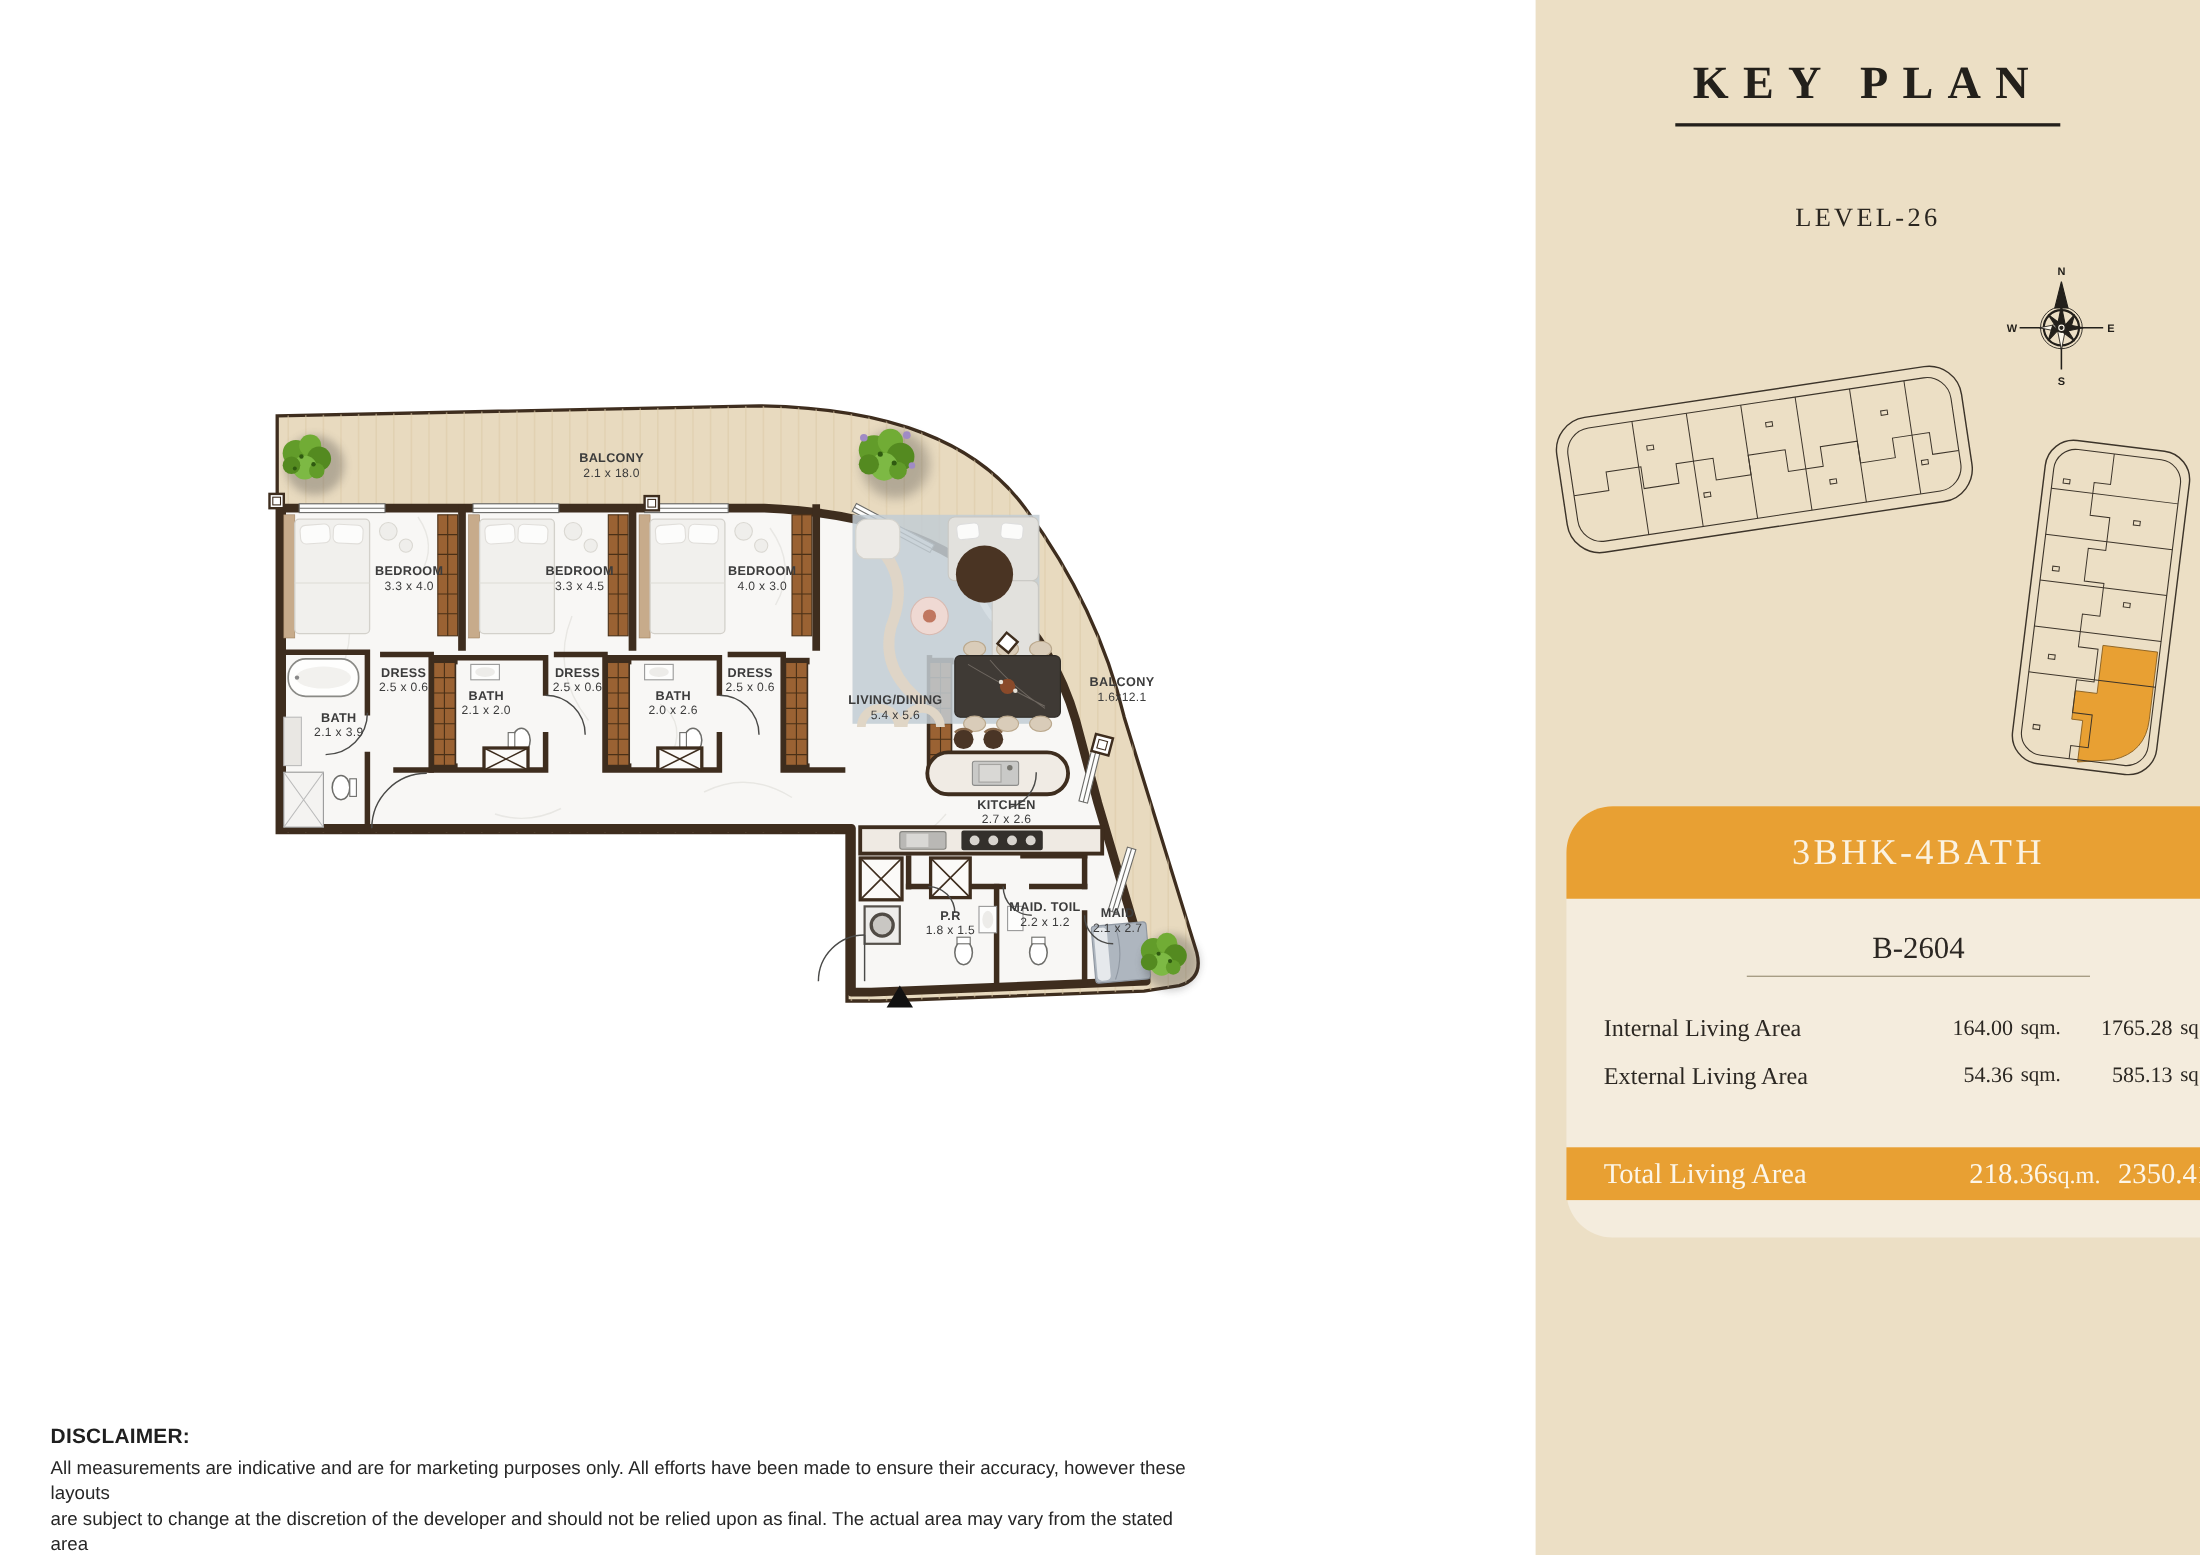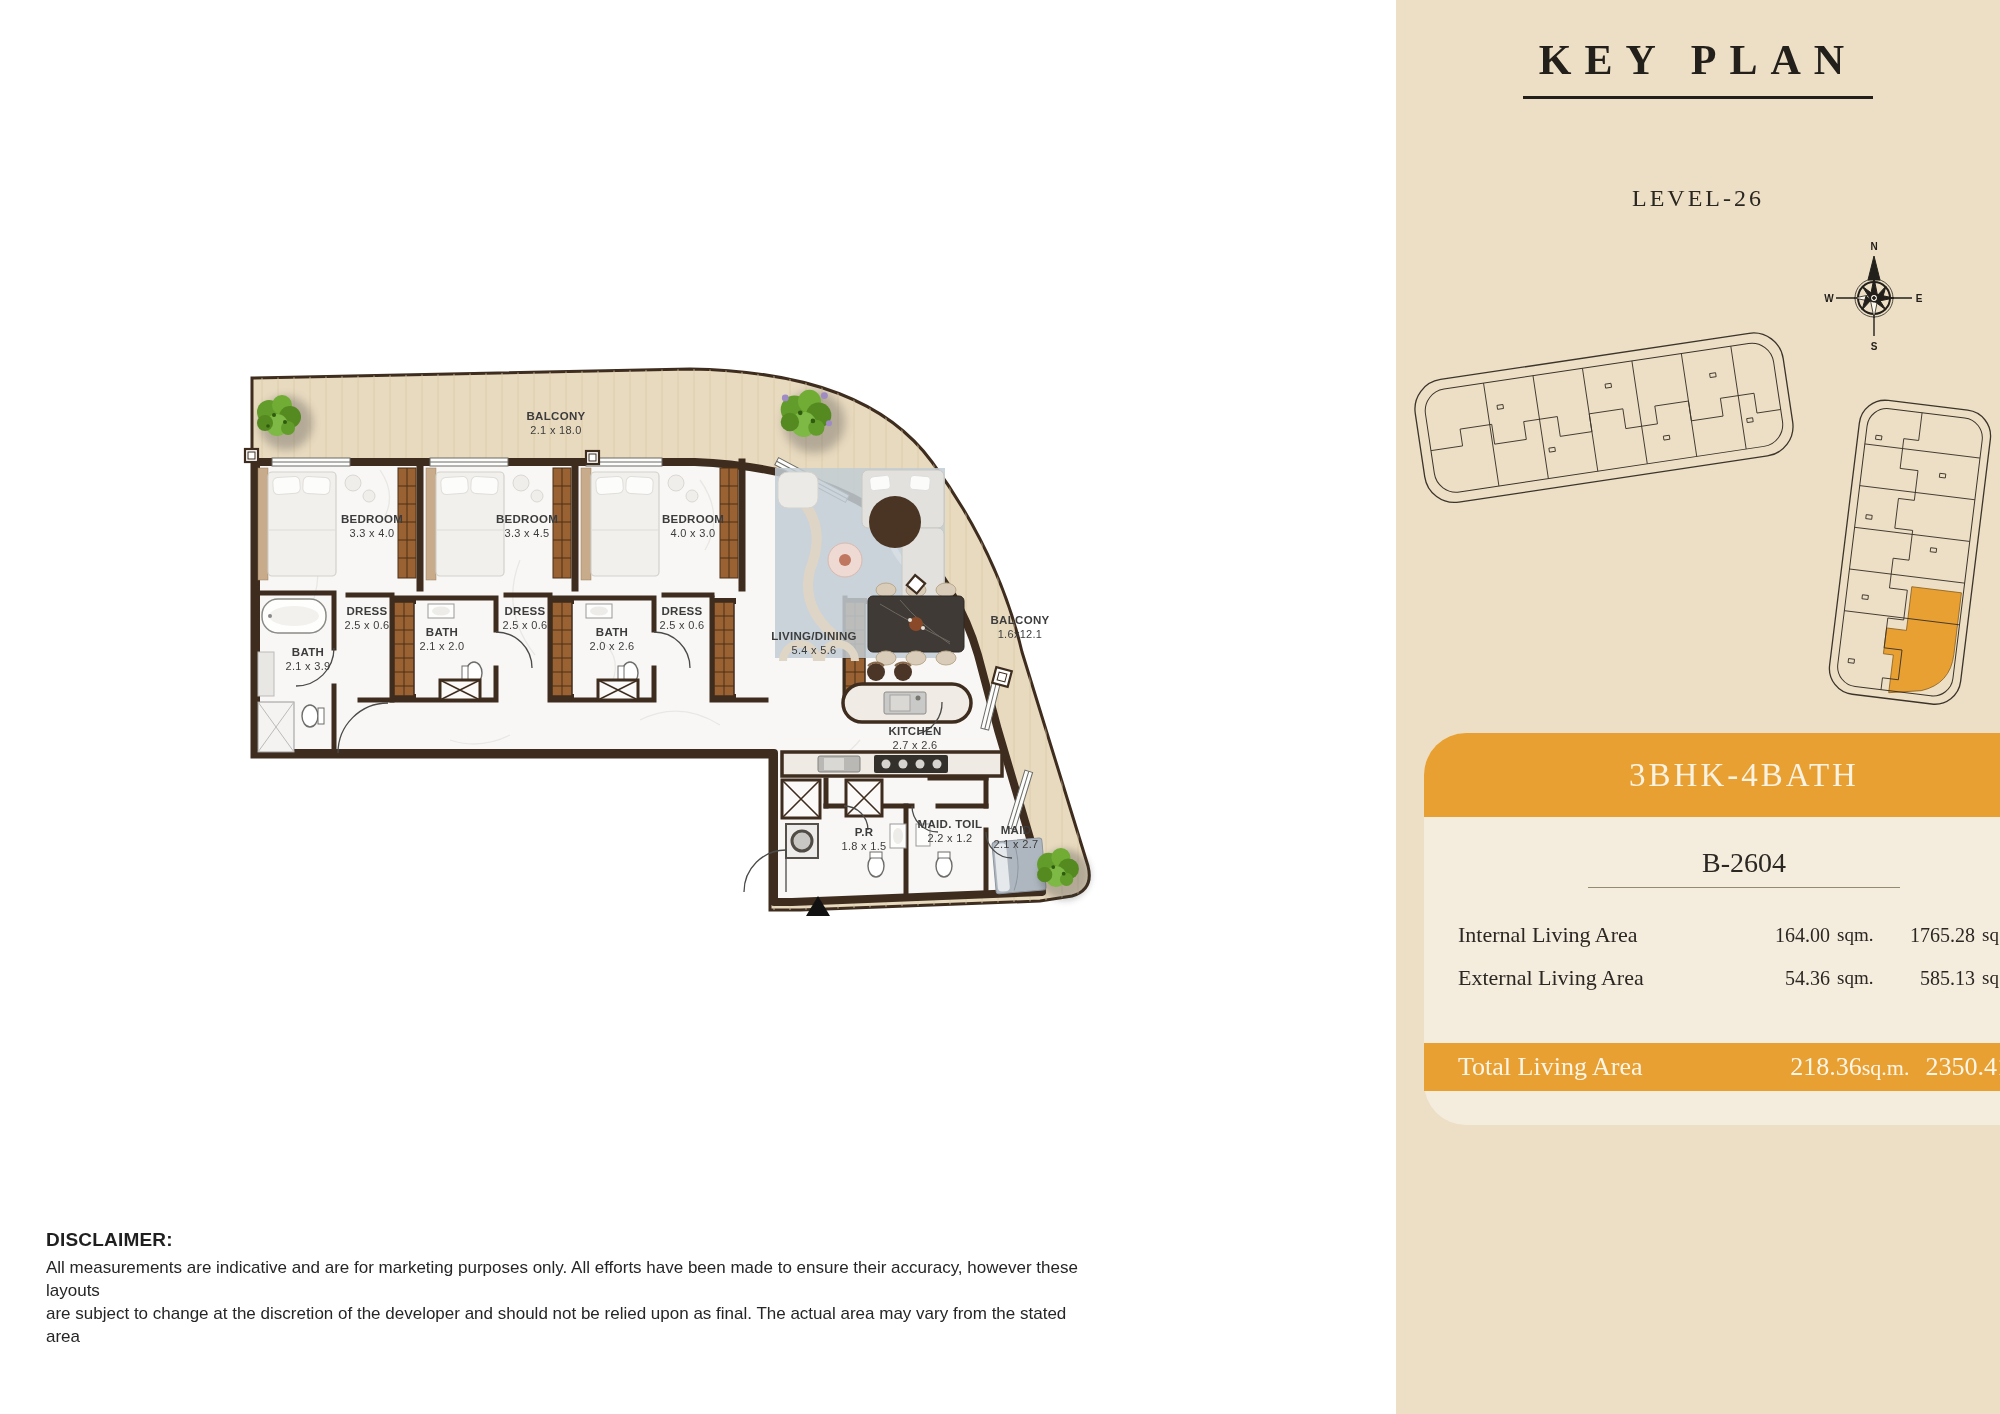--- a/index.html
+++ b/index.html
@@ -7,21 +7,21 @@
           font-family:"Liberation Sans",sans-serif;}
 
   
   .plan-svg{position:absolute;left:240px;top:360px;width:880px;height:560px;}
   .room-label{font-family:"Liberation Sans",sans-serif;font-size:11.5px;font-weight:700;
               fill:#3c3c3c;letter-spacing:.3px;}
   .room-label .dims{font-weight:500;font-size:11px;}
 
   
   .sidebar{position:absolute;left:1396px;top:0;width:604px;height:1414px;background:#ECDFC5;}
-  .kp-title-wrap{position:absolute;top:36px;left:0;width:100%;text-align:center;}
+  .kp-title-wrap{position:absolute;top:52px;left:0;width:100%;text-align:center;}
   .kp-title{display:inline-block;font-family:"Liberation Serif","DejaVu Serif",serif;
             font-size:42px;font-weight:700;letter-spacing:13px;color:#23201b;
             border-bottom:3px solid #23201b;padding:0 16px 12px 16px;}
   .kp-level{position:absolute;top:185px;left:0;width:100%;text-align:center;
             font-family:"Liberation Serif","DejaVu Serif",serif;font-size:24px;
             letter-spacing:3px;color:#2a2620;}
   .compass-svg{position:absolute;left:426px;top:238px;width:104px;height:116px;}
   .keyplan-svg{position:absolute;left:0;top:330px;width:604px;height:430px;}
 
   
@@ -44,21 +44,21 @@
   .arow .u2{width:46px;font-size:19px;padding-left:7px;}
   .total-bar{position:absolute;left:0;top:310px;width:100%;height:48px;background:#E8A033;
              box-sizing:border-box;display:flex;align-items:center;padding:0 10px 0 34px;
              font-family:"Liberation Serif","DejaVu Serif",serif;color:#FCF6E9;font-size:26px;}
   .total-bar .lbl{flex:1;}
   .total-bar .grp{white-space:nowrap;}
   .total-bar .unit{font-size:22px;}
   .total-bar .gap{display:inline-block;width:16px;}
 
   
-  .disclaimer{position:absolute;left:46px;top:1229px;width:1036px;color:#1f1f1f;}
+  .disclaimer{position:absolute;left:46px;top:1296px;width:1036px;color:#1f1f1f;}
   .disclaimer h4{margin:0 0 5px 0;font-size:19px;letter-spacing:.2px;}
   .disclaimer p{margin:0;font-size:17px;line-height:23px;color:#262626;font-weight:400;}
 </style>
 </head>
 <body>
 
 <div class="canvas">
 
   <svg class="plan-svg" viewBox="240 360 880 560">
     <defs>

